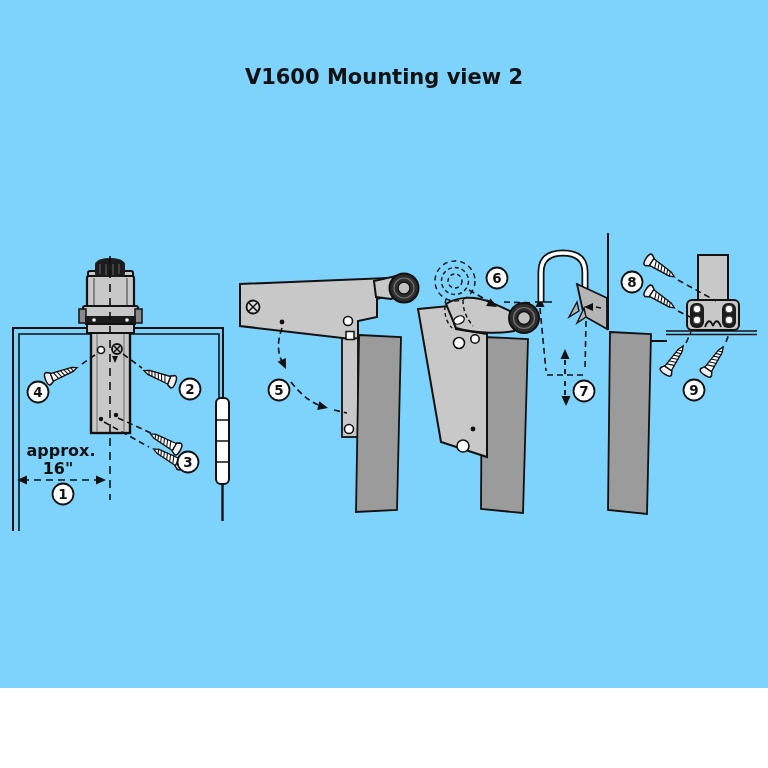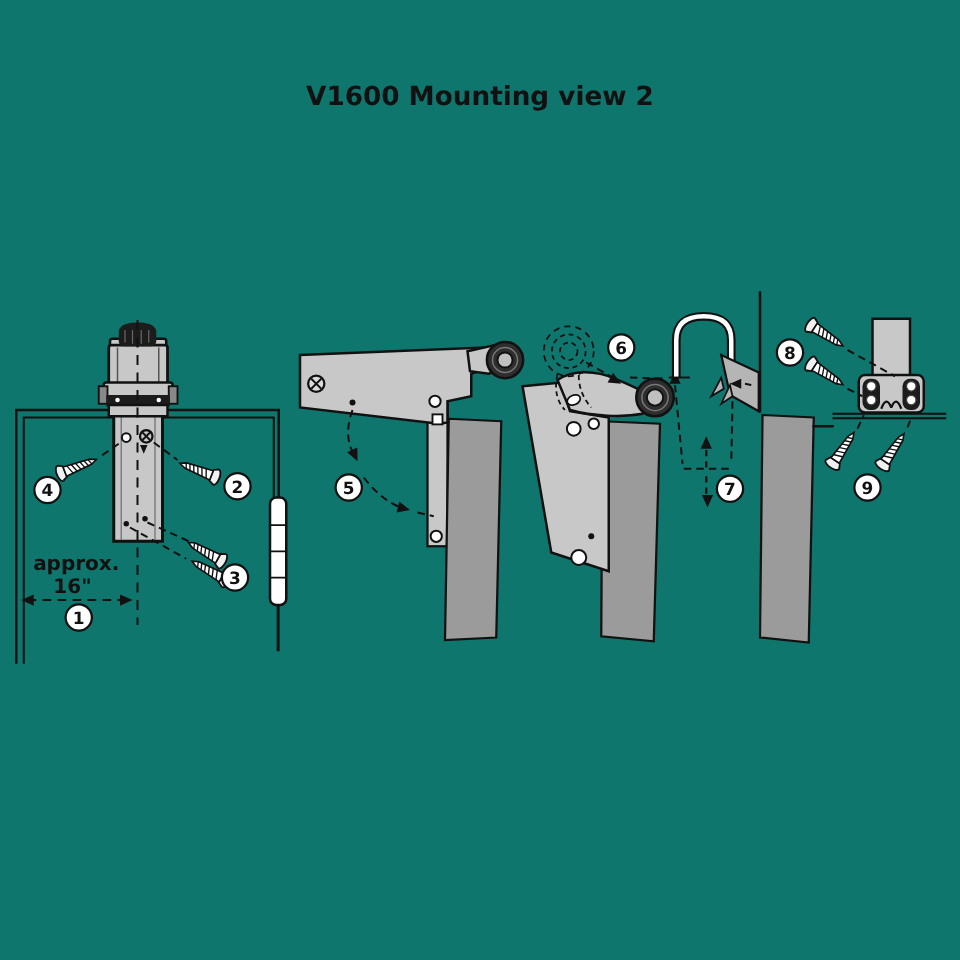--- a/index.html
+++ b/index.html
@@ -1,16 +1,16 @@
 <!DOCTYPE html>
 <html><head>
 <meta charset="utf-8">
 <style>
   html,body{margin:0;padding:0;background:#ffffff;}
-  .page{width:768px;height:768px;background:#0f766e;position:relative;overflow:hidden;}
+  .page{width:768px;height:688px;background:#7dd3fc;position:relative;overflow:hidden;}
   svg{display:block;}
   text{font-family:"DejaVu Sans","Liberation Sans",sans-serif;fill:#111;}
   .title-text{font-size:21px;font-weight:bold;}
   .dim-text{font-size:16px;font-weight:bold;}
   .callout-num{font-size:13.5px;font-weight:bold;text-anchor:middle;}
   .outline{stroke:#111;fill:none;}
 </style>
 </head>
 <body>
 

